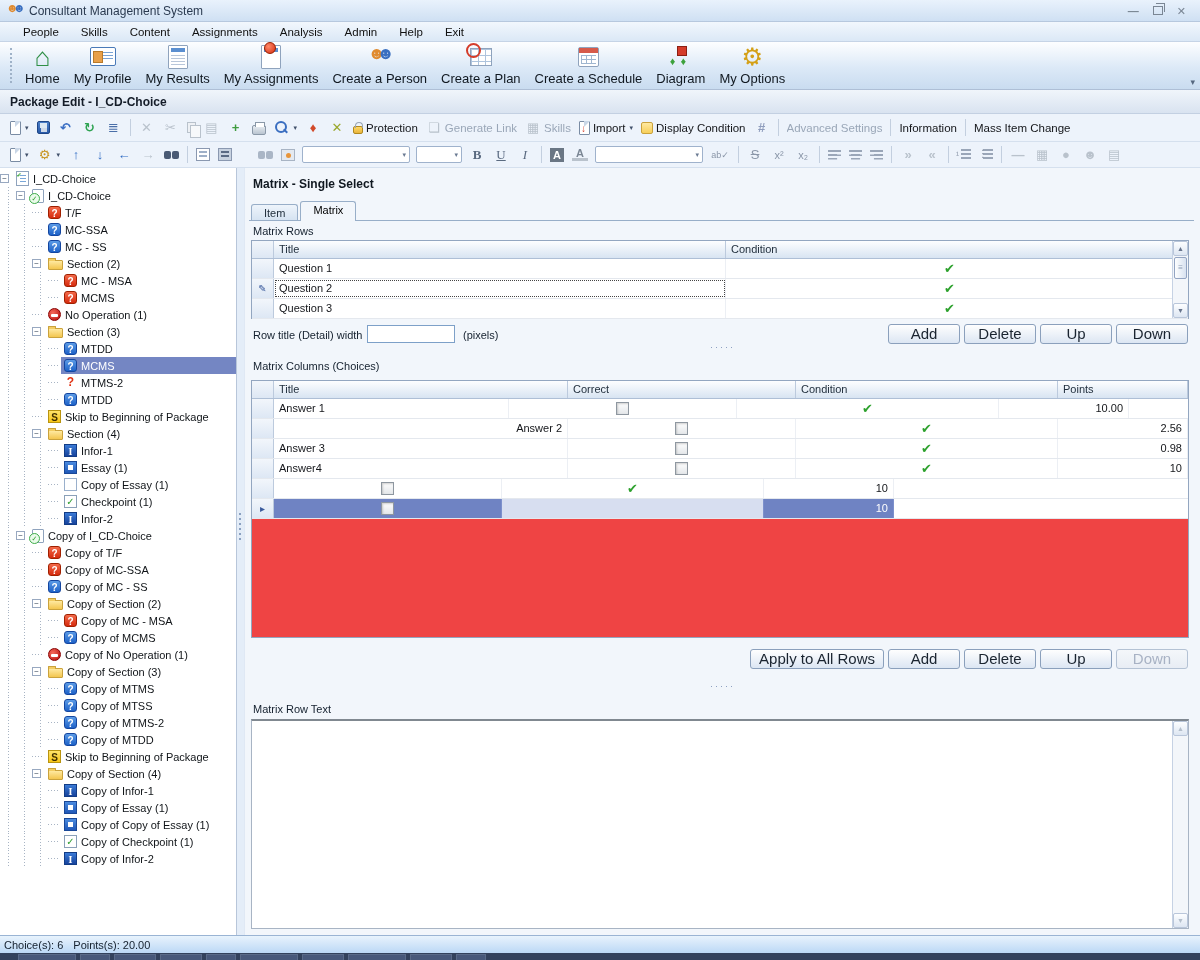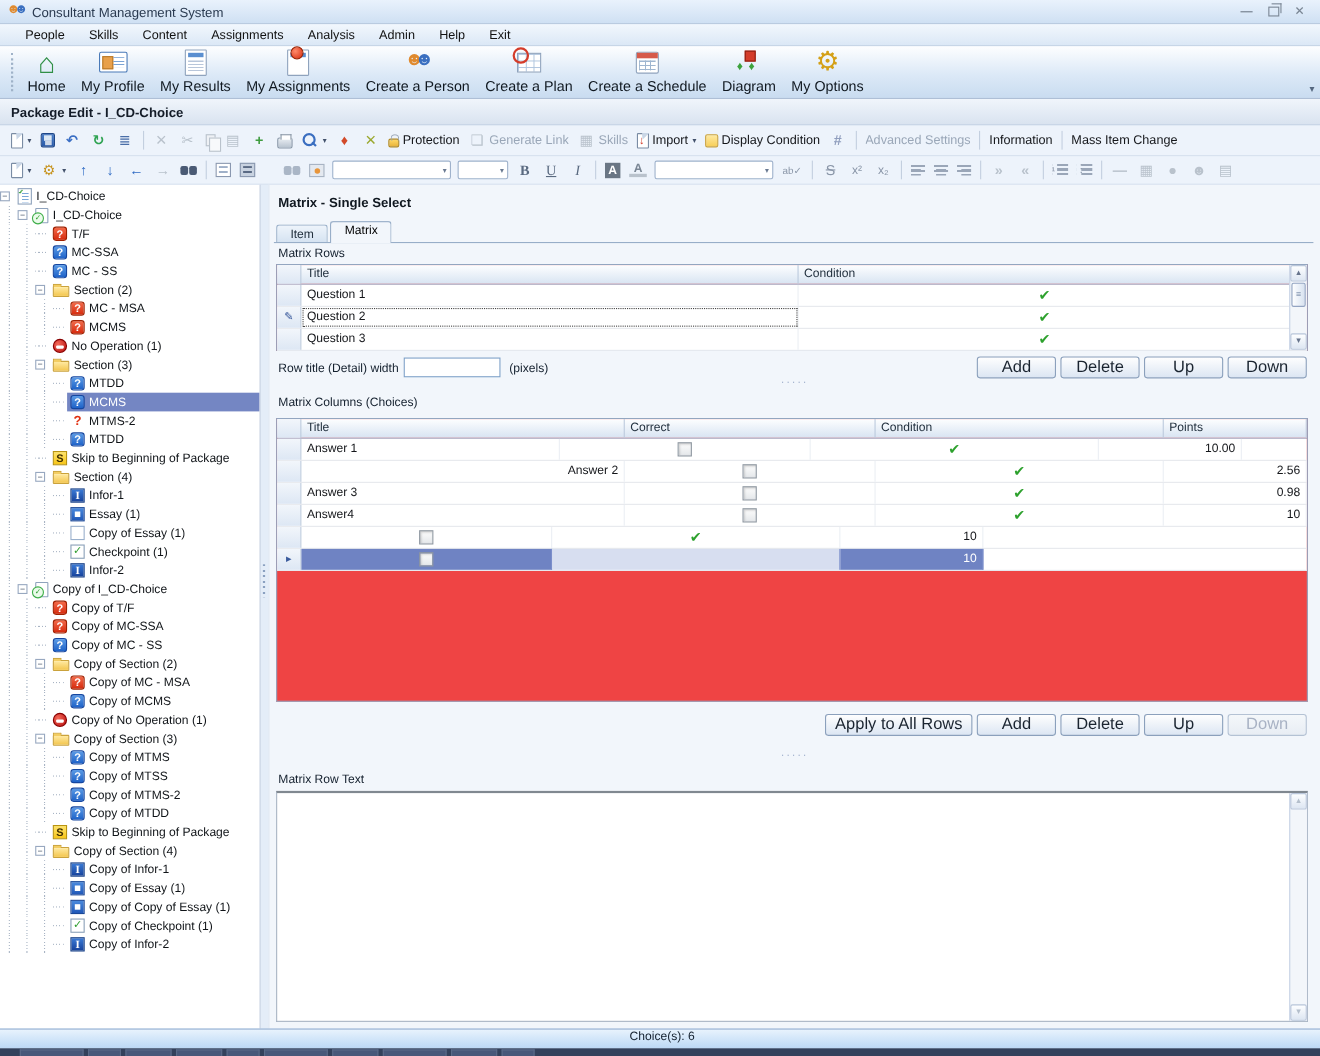--- a/index.html
+++ b/index.html
@@ -235,21 +235,21 @@
   .hsplit { position:absolute; left:0; right:0; height:7px; display:flex; align-items:center; justify-content:center; }
   .hsplit i { font-style:normal; font-size:9px; letter-spacing:2px; color:#7f93b8; line-height:5px; }
 
   #rowwidth-input { position:absolute; width:88px; height:18px; border:1px solid #7da0c8; background:#fff; font-size:11px; padding:0 3px; }
 
   #rowtext-area { position:absolute; background:#fff; border:1px solid #a8b4c4; border-top:2px solid #808890; }
 
   
   #statusbar { position:absolute; left:0; top:935px; width:1200px; height:18px;
     background:linear-gradient(#e8f3fd,#bcd8f5); border-top:1px solid #9ab4d4;
-    display:flex; align-items:center; gap:10px; padding-left:4px; font-size:11px; color:#14202e;flex-direction:column; }
+    display:flex; align-items:center; gap:10px; padding-left:4px; font-size:11px; color:#14202e; }
 
   
   #taskbar { position:absolute; left:0; top:953px; width:1200px; height:7px; background:#33415c;
     display:flex; gap:4px; padding:1px 0 0 18px; }
   #taskbar div { height:6px; background:#48587a; border:1px solid #5a6a88; border-bottom:none; }
 </style>
 </head>
 <body>
 
 <div id="titlebar">

